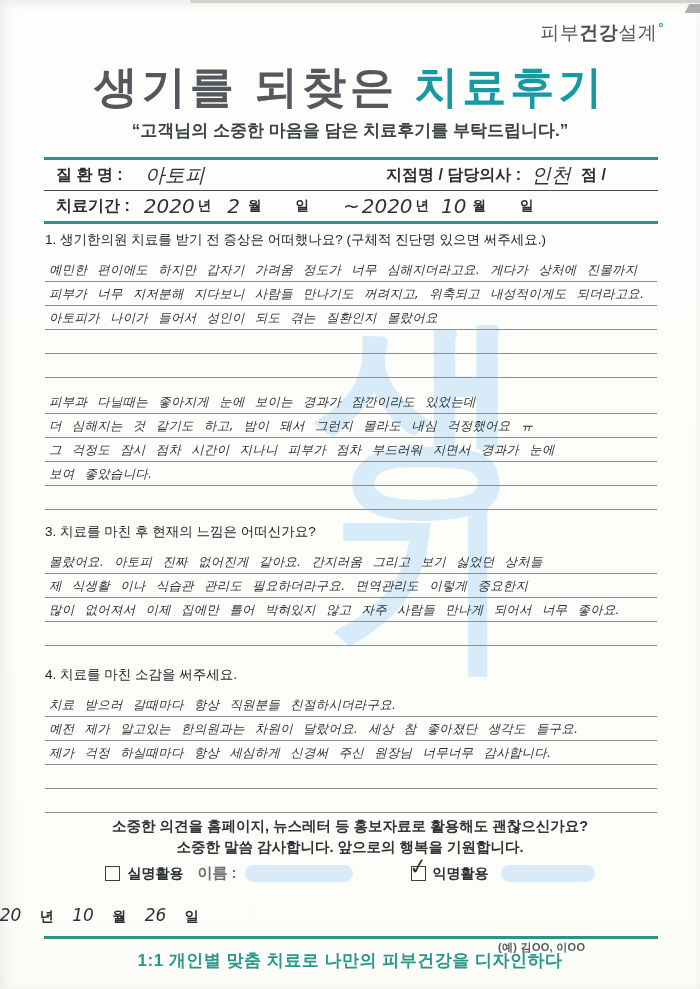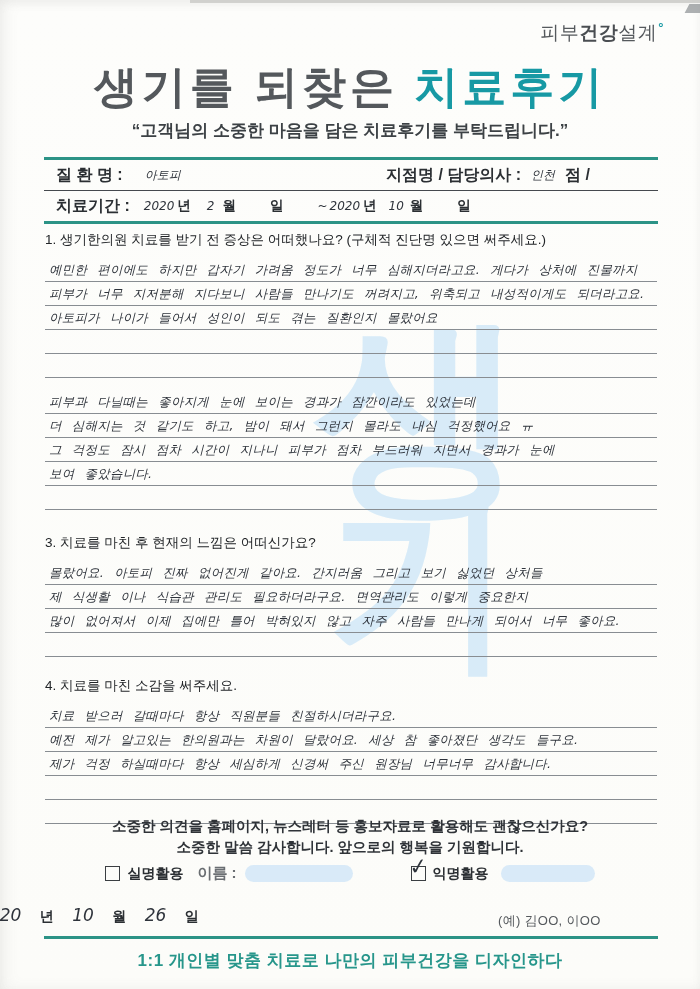--- a/index.html
+++ b/index.html
@@ -27,44 +27,44 @@
   .subtitle{top:119px;left:0;width:100%;text-align:center;font-size:17px;font-weight:700;color:#3c4145;}
   
   .info{top:157px;left:44px;width:614px;border-top:3px solid #2c9386;border-bottom:3px solid #2c9386;background:transparent;}
   .info-row{height:30px;display:flex;align-items:center;}
   .info-row.first{border-bottom:1.5px solid #45494e;}
   .lbl{font-size:16px;font-weight:700;color:#2b2f33;white-space:nowrap;}
   .unit{font-size:13.5px;font-weight:600;color:#2b2f33;white-space:nowrap;}
   .hw{font-family:"DejaVu Sans",sans-serif;font-style:italic;color:#2e333b;white-space:nowrap;}
   .cell-l{flex:0 0 330px;display:flex;align-items:center;padding-left:12px;}
   .cell-r{flex:1;display:flex;align-items:center;}
-  .hw-16{font-size:12px;font-style:italic;}
+  .hw-16{font-size:20px;font-style:italic;}
   
   .questions{top:231px;left:45px;width:612px;}
   .q-block{margin:0;}
   .q-block + .q-block{margin-top:12px;}
-  .q-block:nth-of-type(3){margin-top:24px;}
+  .q-block:nth-of-type(3){margin-top:13px;}
   .q-block:nth-of-type(4){margin-top:20px;}
   .q-heading{font-size:13.5px;font-weight:400;color:#222528;margin-bottom:9px;}
   .ans-line{height:23px;border-bottom:1px solid #888d92;padding:0 4px;overflow:hidden;}
   .ans-line .hw{display:block;font-size:12.5px;line-height:24px;word-spacing:6px;letter-spacing:.2px;}
   
   .thanks{top:816px;left:0;width:100%;text-align:center;font-size:14.5px;font-weight:700;color:#2f3338;line-height:21px;}
   
   .consent{top:864px;left:0;width:100%;display:flex;justify-content:center;align-items:center;}
   .cbox{width:13px;height:13px;border:1.6px solid #3a3e42;display:inline-block;background:transparent;}
   .cwrap{position:relative;display:inline-block;width:15px;height:15px;}
   .check{position:absolute;left:-2px;top:-12px;font-size:22px;color:#2e333b;font-family:"DejaVu Sans",sans-serif;transform:rotate(-8deg);font-weight:700;}
   .c-label{font-size:14px;font-weight:700;color:#2b2f33;margin-left:7px;}
   .name-lbl{font-size:15px;font-weight:700;color:#6a6e72;margin-left:14px;}
   .field{height:17px;background:#d9eaf8;border-radius:9px;margin-left:8px;}
   .f1{width:108px;}
   .f2{width:94px;margin-left:12px;}
   .gap{width:58px;}
-  .example{top:912px;left:498px;font-size:13px;font-weight:400;color:#55595d;letter-spacing:.3px;}
+  .example{top:940px;left:498px;font-size:11px;font-weight:700;color:#55595d;letter-spacing:.3px;}
   
   .date-row{top:905px;left:0;width:100%;text-align:left;}
   .date-inner{display:inline-block;transform:translateX(-28px);}
   .date-inner .hw{font-size:17px;margin:0 6px;}
   .date-inner .unit{font-size:14px;margin:0 8px;}
   
   .divider{top:936px;left:44px;width:614px;height:2.5px;background:#2c9386;}
   .footer{top:949px;left:0;width:100%;text-align:center;font-size:17px;font-weight:800;color:#27968b;letter-spacing:.5px;}
 </style>
 </head>

